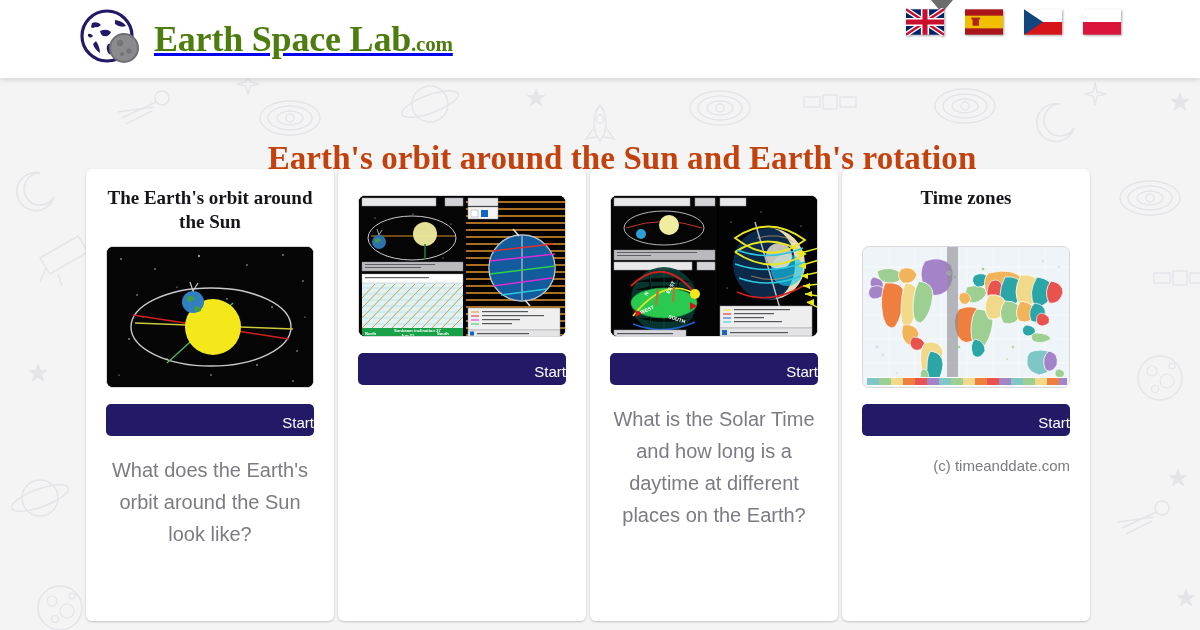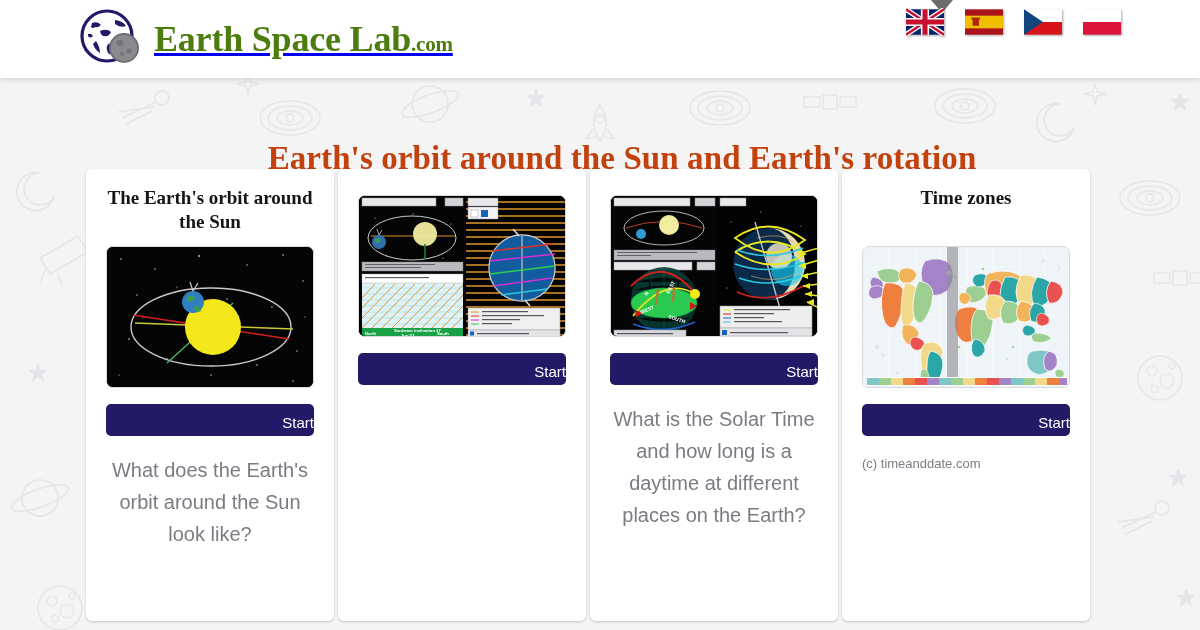--- a/index.html
+++ b/index.html
@@ -128,23 +128,23 @@
     margin: 18px 0 0 0;
     width: 208px;
     text-align: center;
     color: #7b7b84;
     font-size: 20px;
     line-height: 1.6;
   }
   .card-credit {
     margin: 18px 0 0 0;
     width: 208px;
-    text-align: left;
+    text-align: right;
     color: #7b7b84;
-    font-size: 13px;
+    font-size: 15px;
     line-height: 1.6;
   }
   
   .card.t2 .card-thumb { margin-top: 12px; }
   .card.t1 .card-title { padding-bottom: 24px; }
 </style>
 </head>
 <body>
 
 <div id="bg-pattern">

